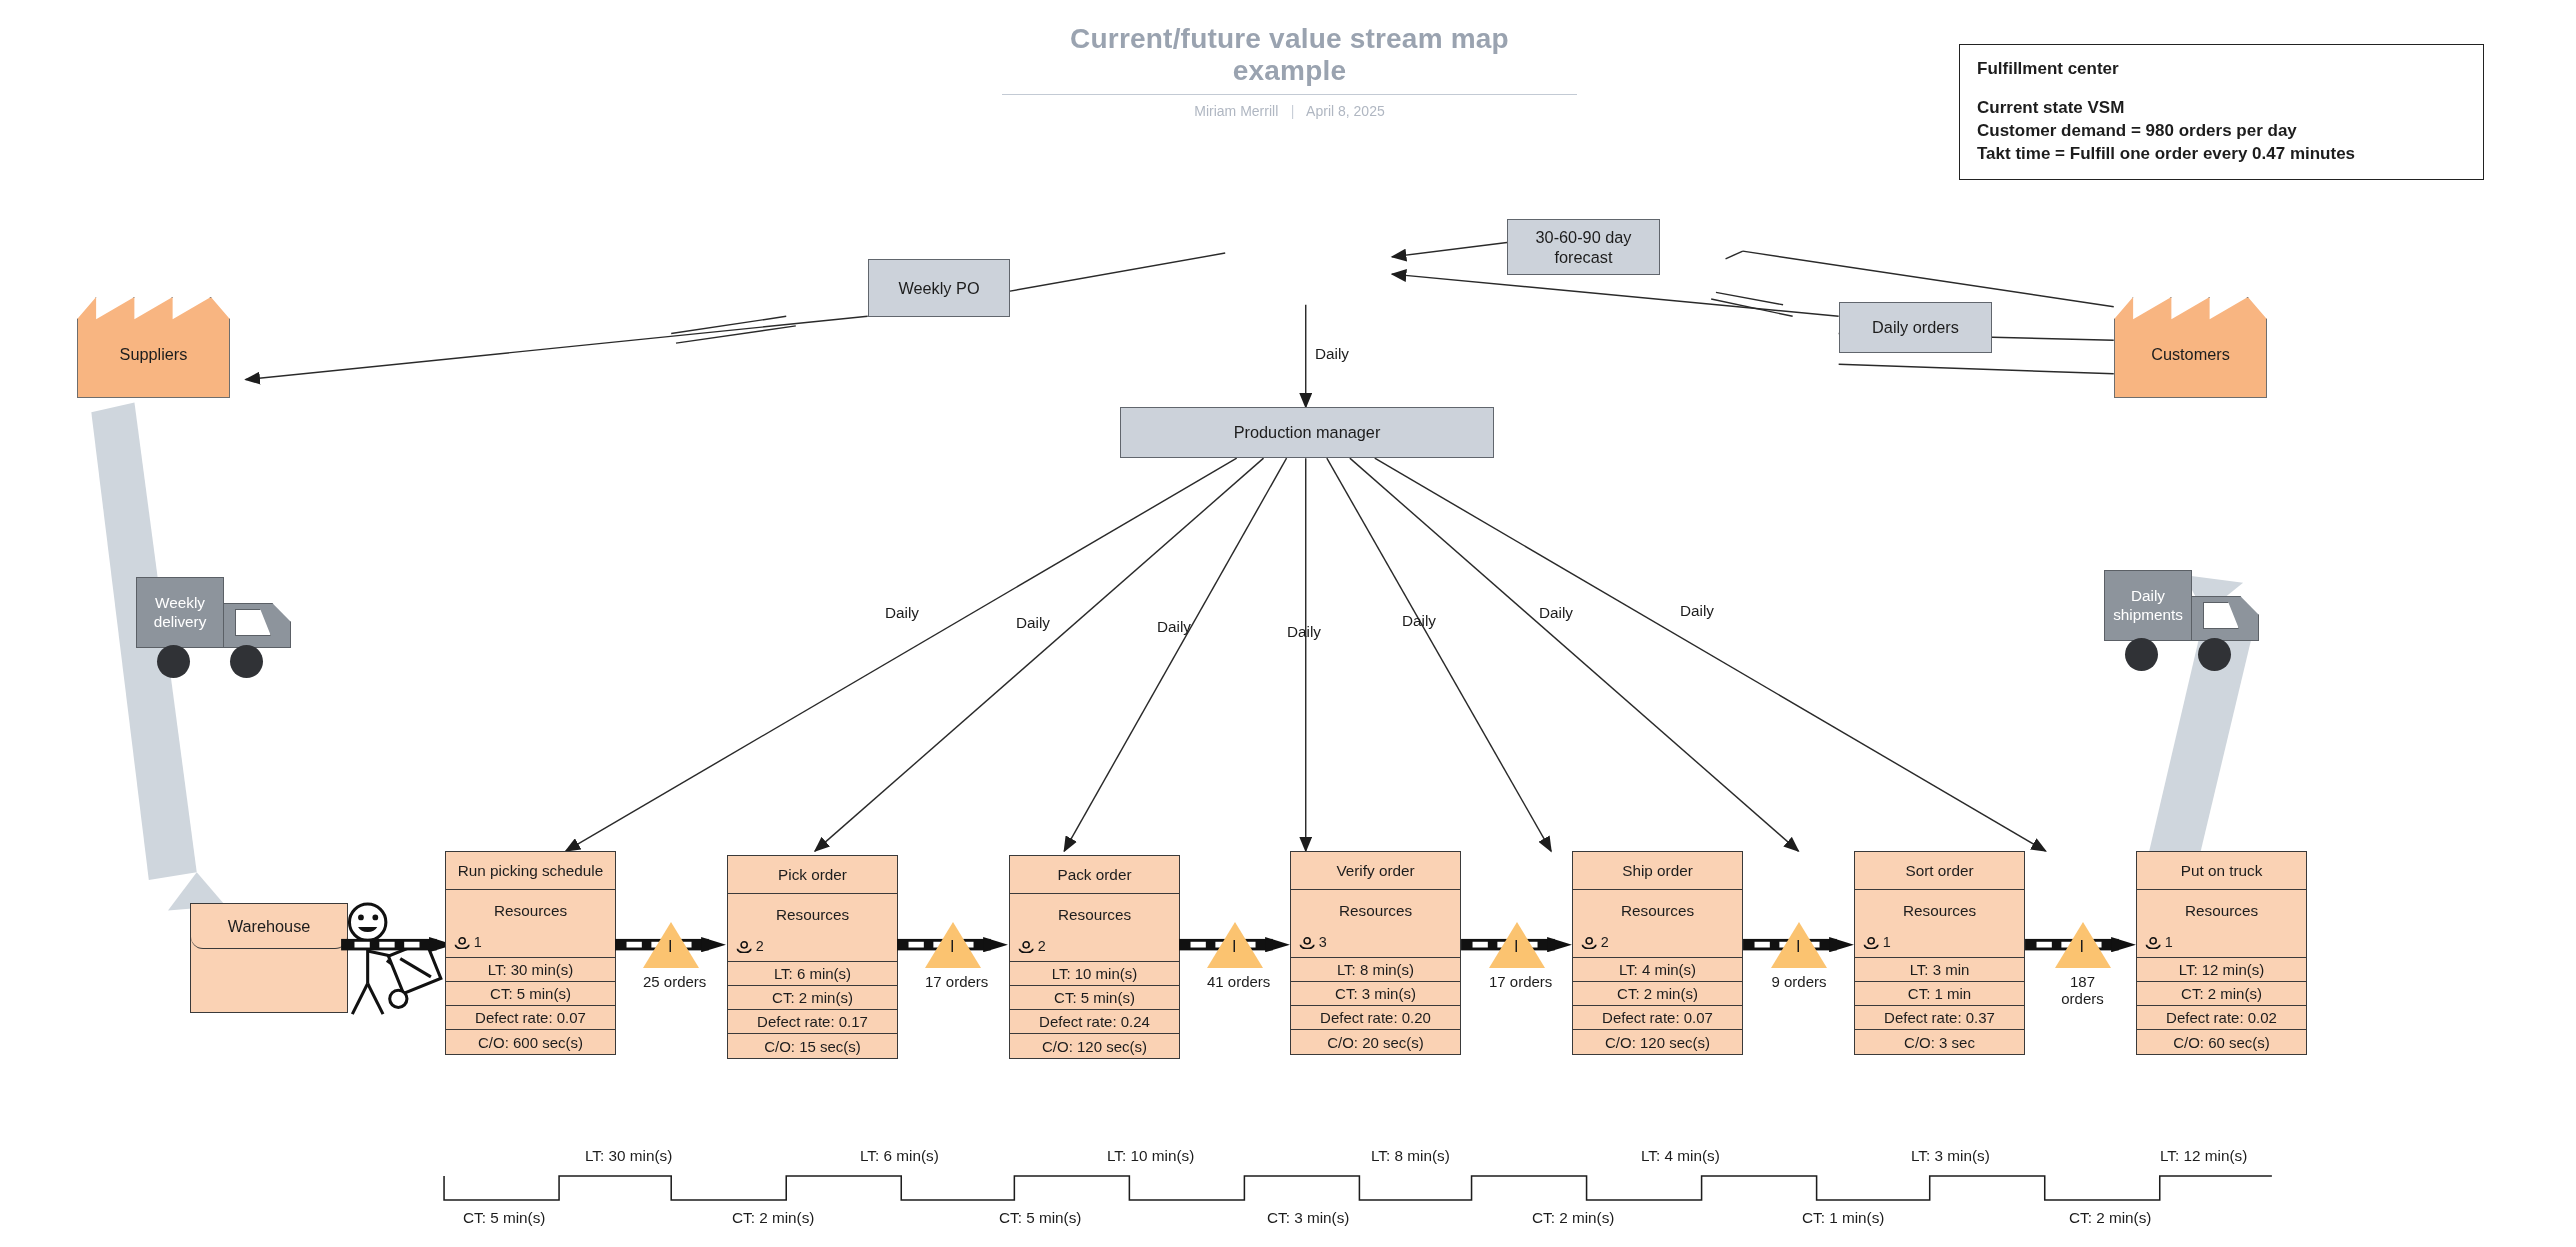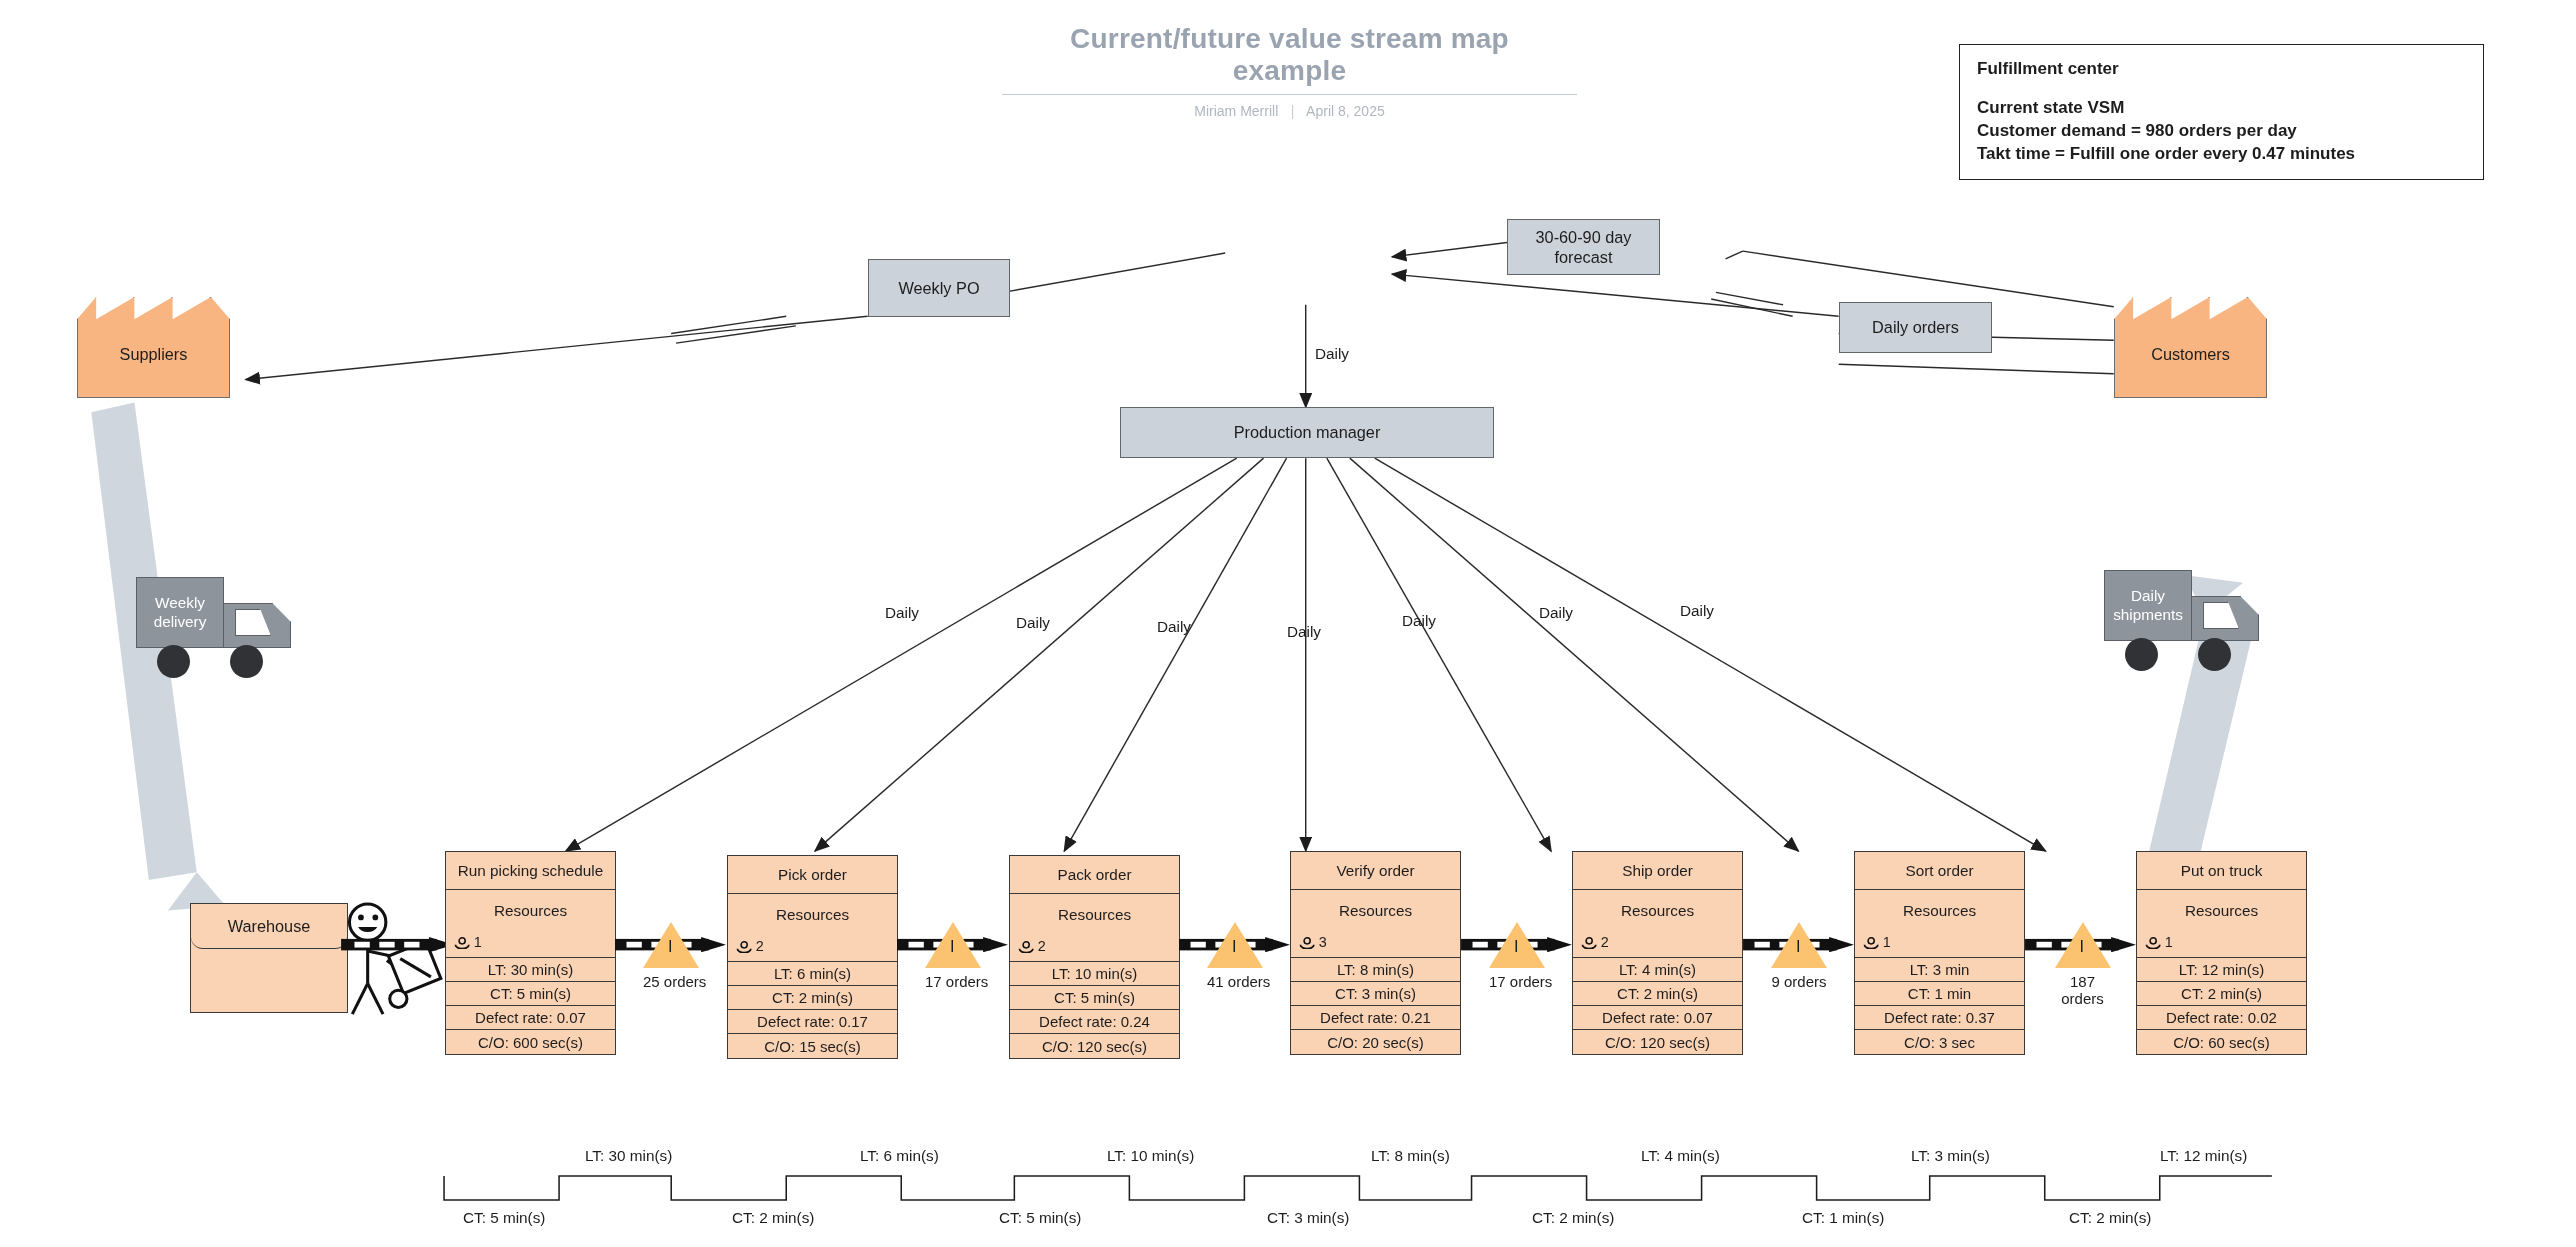--- a/index.html
+++ b/index.html
@@ -447,21 +447,21 @@
           <svg width="16.3" height="12.5" viewBox="0 0 17 13">
               <circle cx="8.5" cy="4" r="3.2" fill="none" stroke="#111" stroke-width="1.6"></circle>
               <path d="M1.5,8 a7,4.2 0 0 0 14,0" fill="none" stroke="#111" stroke-width="1.8"></path>
             </svg>
         </span>
         <span>3</span>
       </div>
     </div>
     <div class="p-row">LT: 8 min(s)</div>
     <div class="p-row">CT: 3 min(s)</div>
-    <div class="p-row">Defect rate: 0.21</div>
+    <div class="p-row">Defect rate: 0.20</div>
     <div class="p-row">C/O: 20 sec(s)</div>
   </div>
 
   <div class="push" style="left:1461px; top:937px; width:111px;">
     <svg width="111" height="15.3" viewBox="0 0 116 16">
       <rect x="0" y="2" width="98" height="12" fill="#111"></rect>
       <rect x="12" y="5" width="16" height="6" fill="#fff"></rect>
       <rect x="38" y="5" width="16" height="6" fill="#fff"></rect>
       <rect x="64" y="5" width="16" height="6" fill="#fff"></rect>
       <path d="M90,0 L116,8 L90,16 z" fill="#111"></path>

